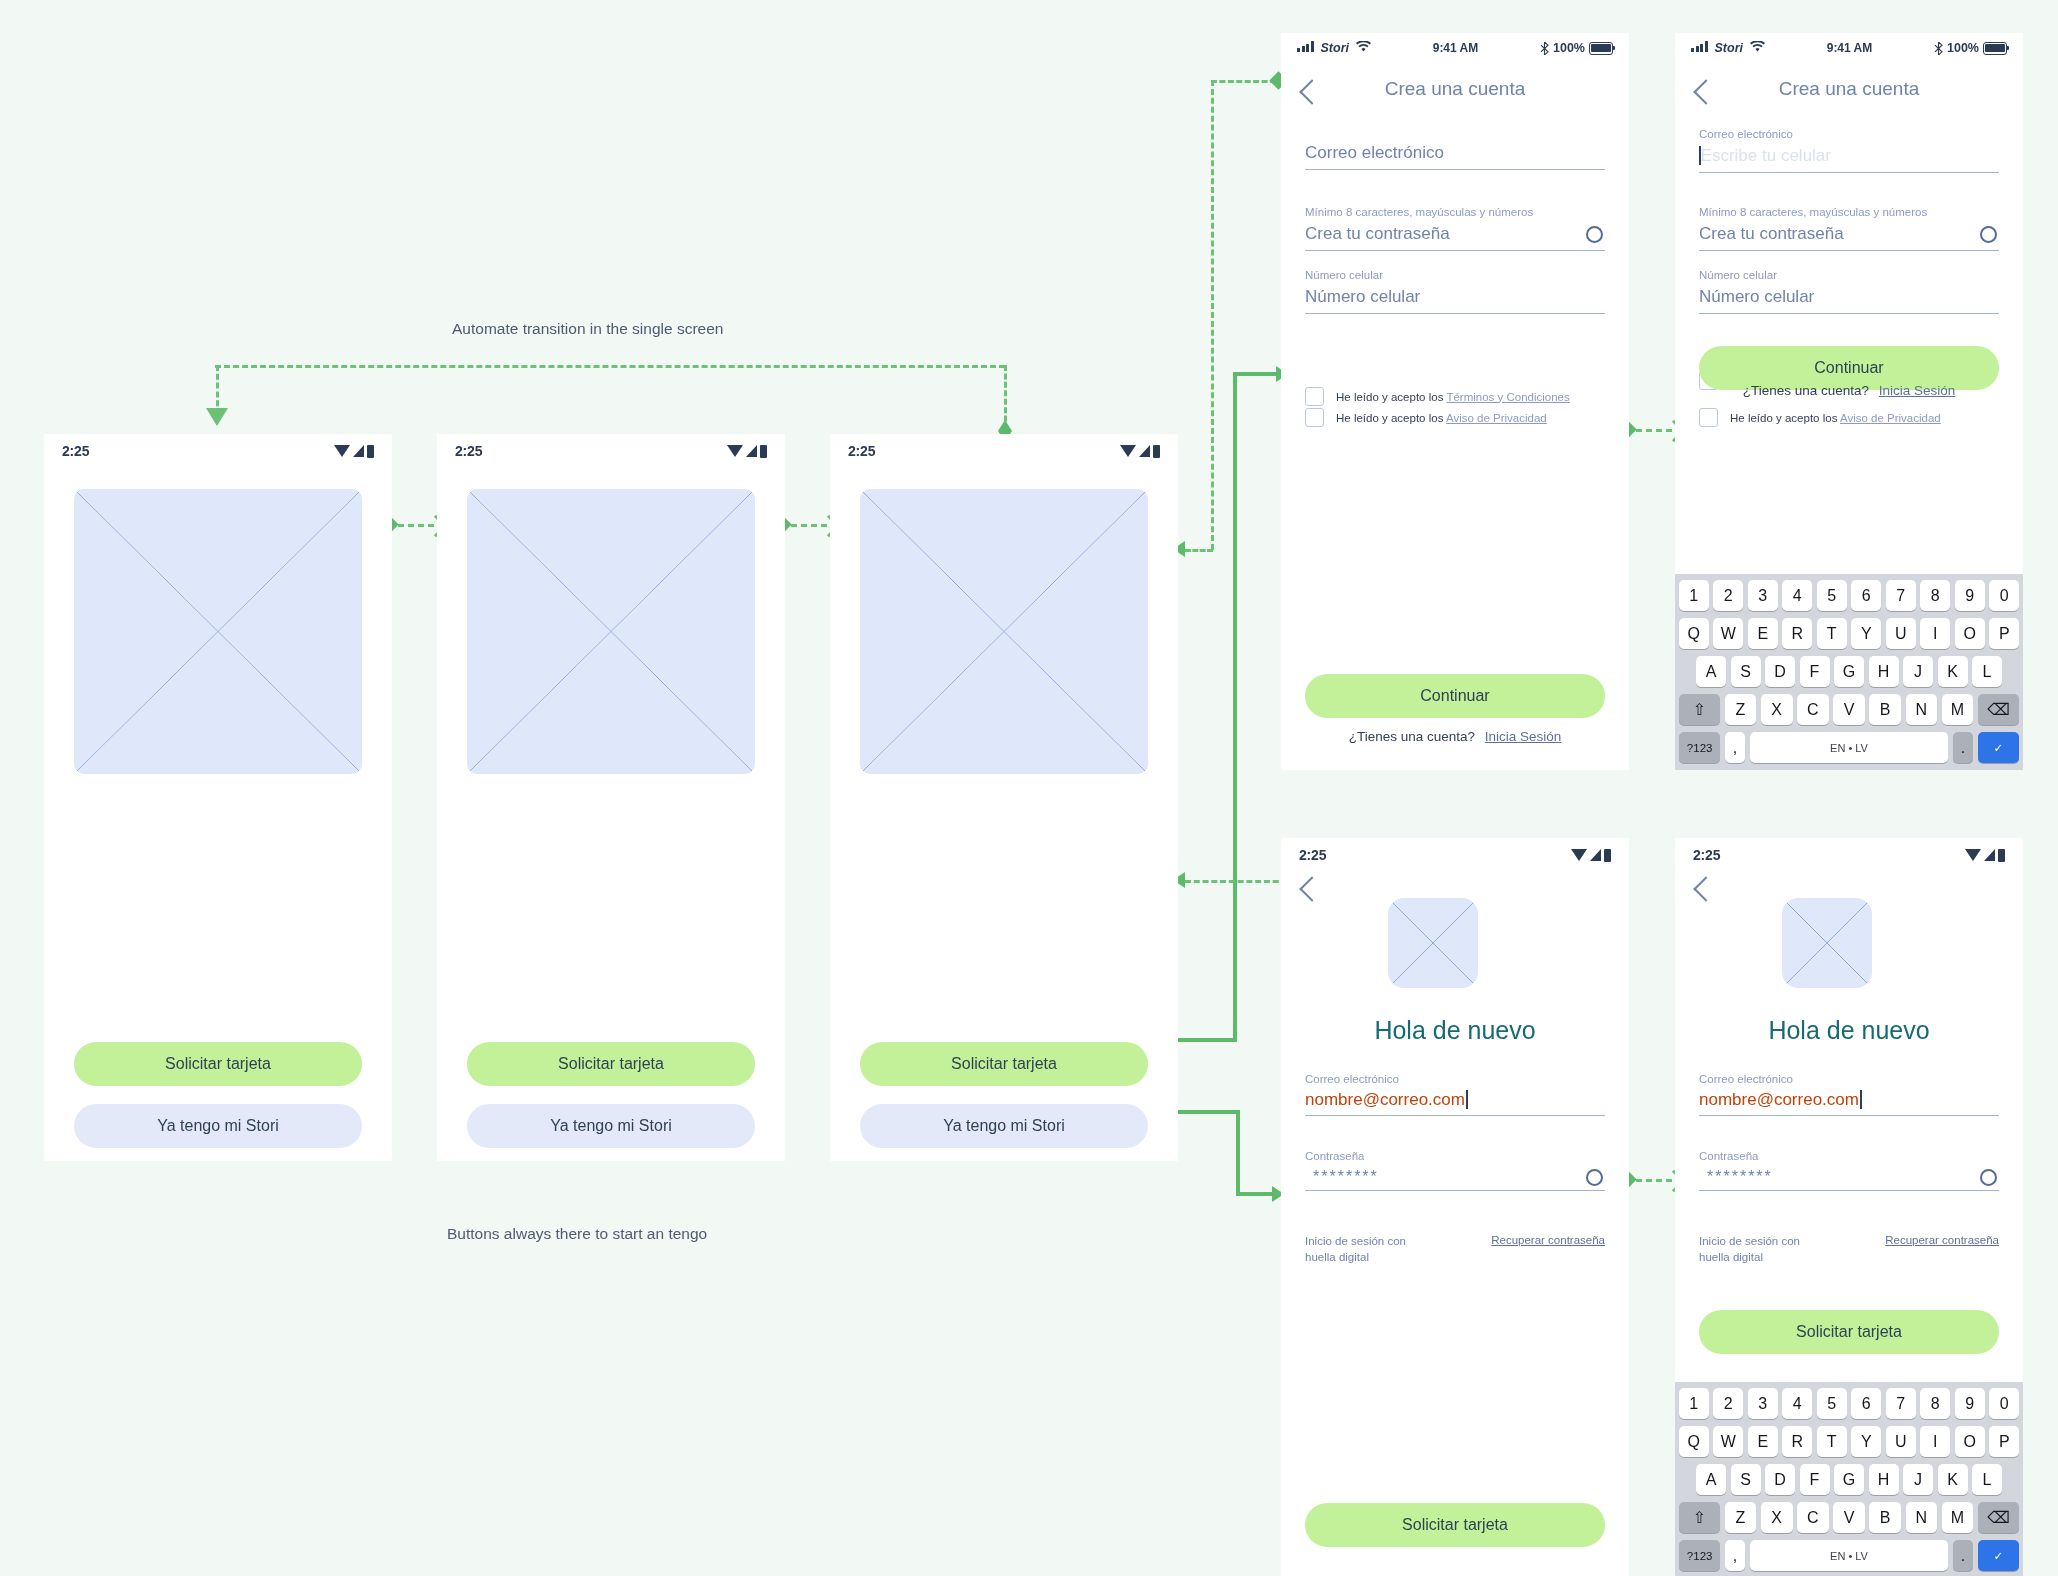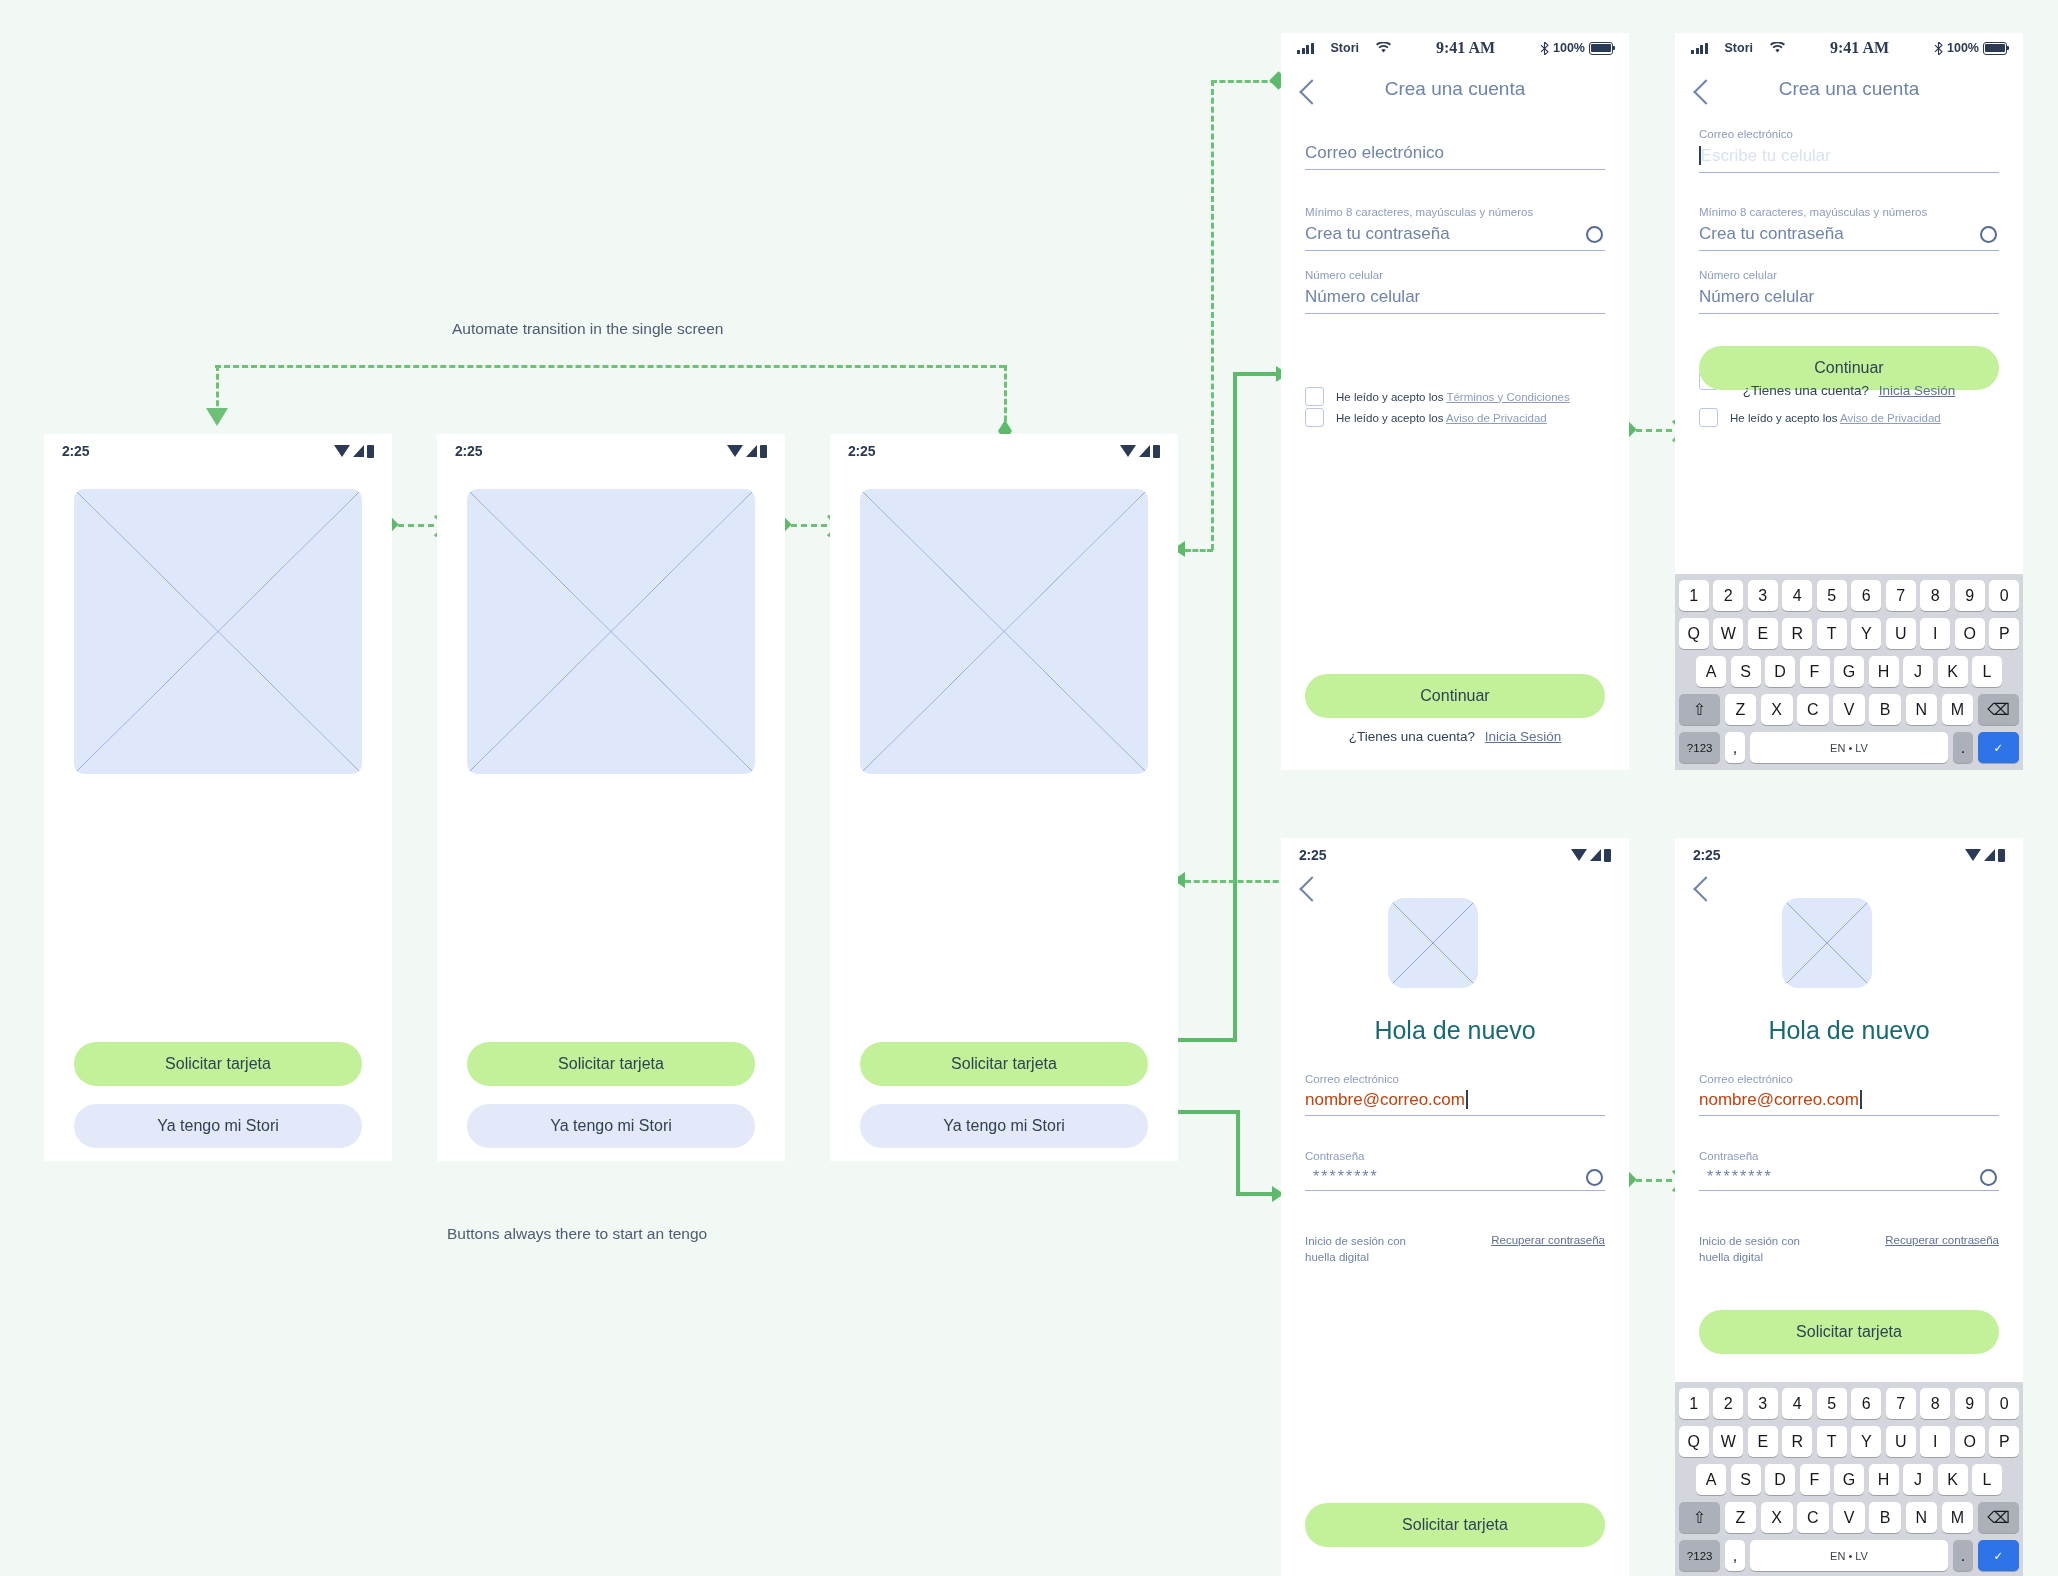--- a/index.html
+++ b/index.html
@@ -18,27 +18,27 @@
         justify-content:space-between;padding:0 18px;box-sizing:border-box;}
   .sbar .t{font-size:14px;color:#2b3a55;font-weight:600;letter-spacing:-.2px;}
   .sbar .ic{display:flex;align-items:center;gap:3px;}
 
   
   .and-wifi{width:0;height:0;border-left:8px solid transparent;border-right:8px solid transparent;border-top:12px solid #2b3a55;}
   .and-sig{width:0;height:0;border-left:11px solid transparent;border-bottom:12px solid #2b3a55;}
   .and-bat{width:7px;height:13px;background:#2b3a55;border-radius:1px;}
 
   
-  .ios-left{display:flex;align-items:center;gap:17px;}
+  .ios-left{display:flex;gap:7px;font-style:italic;}
   .ios-bars{display:flex;align-items:flex-end;gap:1.5px;height:11px;}
   .ios-bars i{width:3px;background:#2b3a55;border-radius:.5px;display:block;}
   .ios-bars i:nth-child(1){height:4px}.ios-bars i:nth-child(2){height:6px}
   .ios-bars i:nth-child(3){height:8.5px}.ios-bars i:nth-child(4){height:11px}
   .carrier{font-size:12.5px;color:#2b3a55;font-weight:600;}
-  .ios-time{font-size:16px;font-weight:700;color:#2b3a55;font-family:Liberation Serif, serif;}
+  .ios-time{font-size:12px;font-weight:700;color:#2b3a55;}
   .ios-right{display:flex;align-items:center;gap:4px;font-size:12.5px;color:#2b3a55;font-weight:600;}
   .ios-batt{width:22px;height:11px;border:1.4px solid #2b3a55;border-radius:3px;position:relative;}
   .ios-batt:after{content:"";position:absolute;left:1.2px;top:1.2px;bottom:1.2px;right:1.2px;background:#2b3a55;border-radius:1px;}
   .ios-batt:before{content:"";position:absolute;right:-3.4px;top:3px;width:2px;height:4px;background:#2b3a55;border-radius:0 1px 1px 0;}
 
   
   .imgbox{background:#dfe7fa;border-radius:10px;position:relative;overflow:hidden;}
   .imgbox:before,.imgbox:after{content:"";position:absolute;left:0;top:0;width:100%;height:100%;
      background:linear-gradient(to top right,transparent calc(50% - .6px),#8fa6e0 50%,transparent calc(50% + .6px));}
   .imgbox:after{background:linear-gradient(to bottom right,transparent calc(50% - .6px),#8fa6e0 50%,transparent calc(50% + .6px));}

